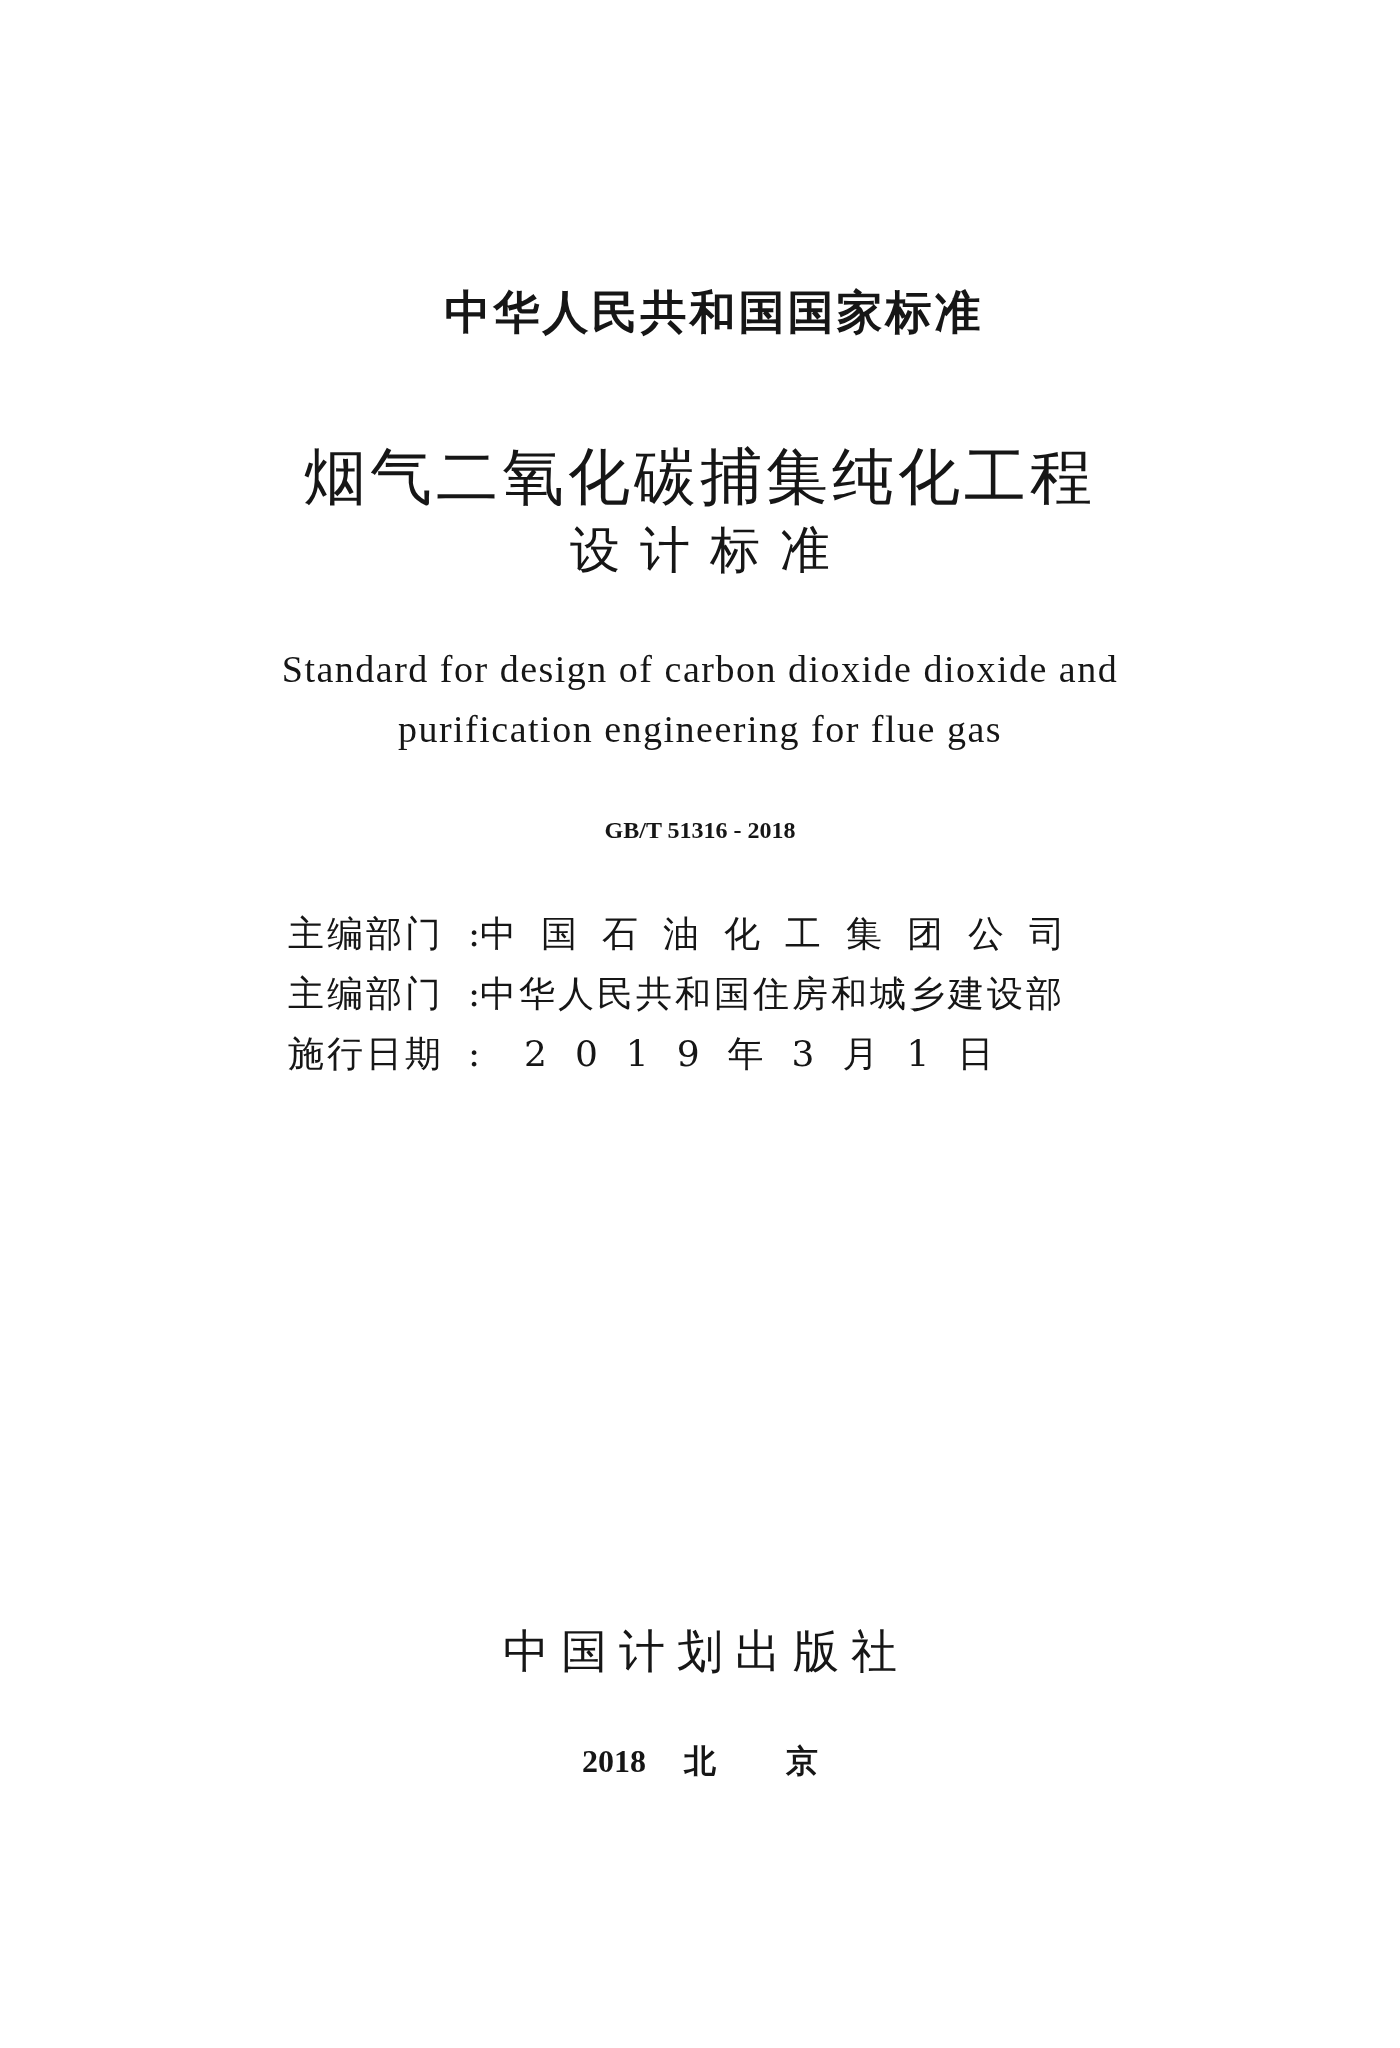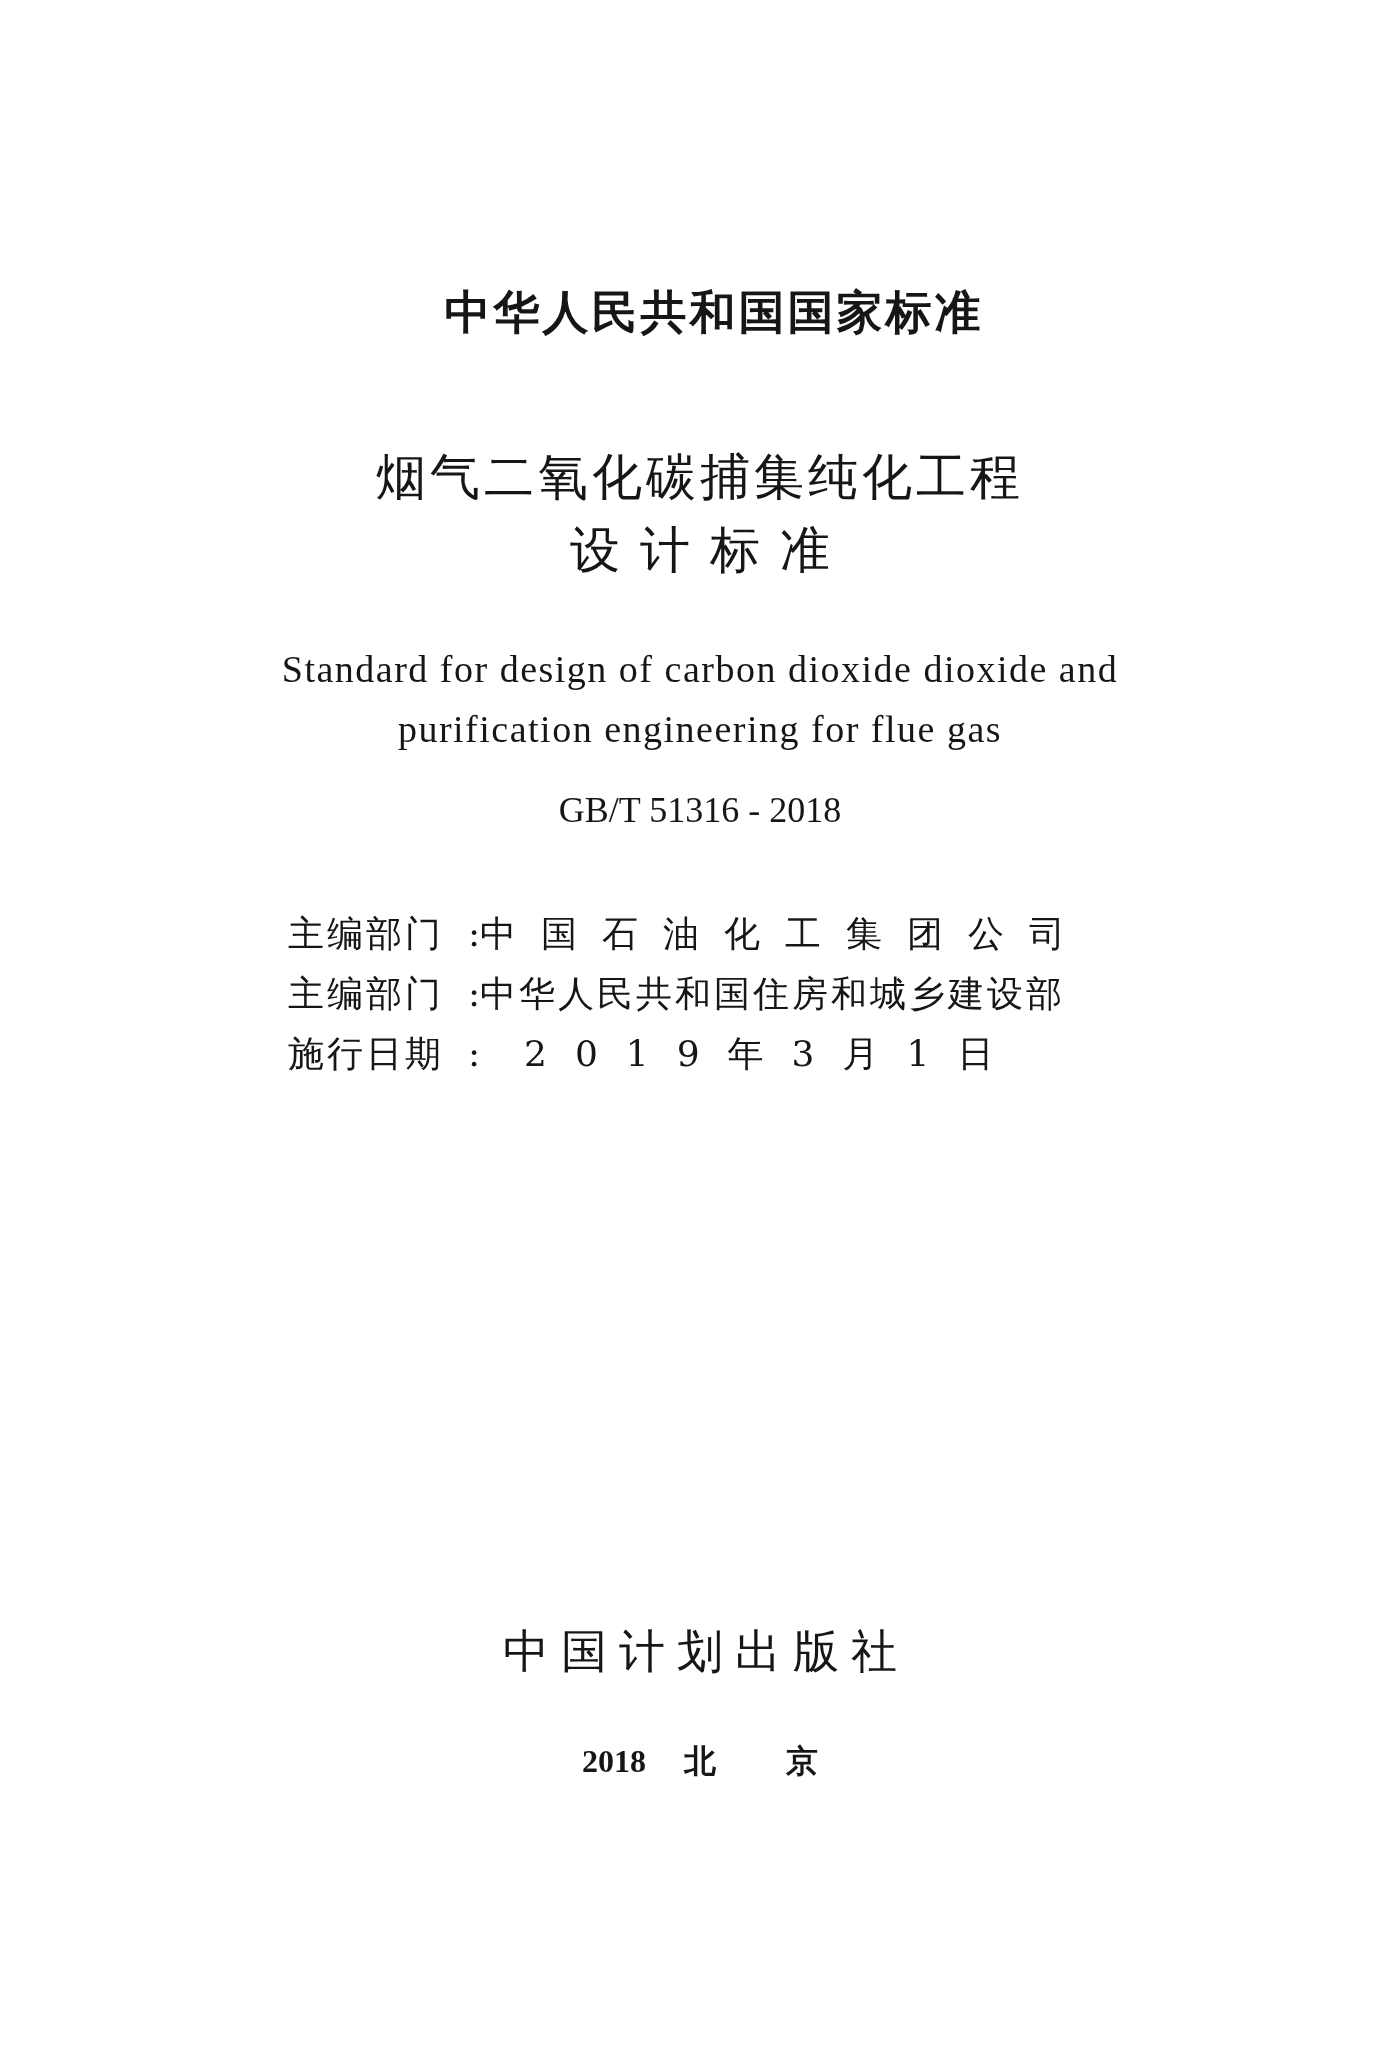--- a/index.html
+++ b/index.html
@@ -1,23 +1,23 @@
 <!DOCTYPE html>
 <html><head>
 <meta charset="utf-8">
 <style>
   html, body { margin:0; padding:0; background:#ffffff; }
   body { width:1400px; height:2048px; position:relative; overflow:hidden; color:#161616; }
   .line { position:absolute; left:0; width:1400px; text-align:center; white-space:nowrap; }
   .national { top:284px; font-family:"DejaVu Sans", sans-serif; font-weight:bold; font-size:46px; letter-spacing:3px; line-height:56px;margin-left:14px; }
-  .title1 { top:442px; font-family:"DejaVu Serif", serif; font-size:50px; letter-spacing:4px; line-height:70px; }
+  .title1 { top:442px; font-family:"DejaVu Serif", serif; font-size:62px; letter-spacing:4px; line-height:70px; }
   .title2 { top:522px; font-family:Liberation Mono, monospace; font-size:50px; letter-spacing:20px; line-height:64px; padding-left:20px; box-sizing:border-box; }
   .en1 { top:644px; font-family:"Liberation Serif", serif; font-size:38px; letter-spacing:1.5px; line-height:50px; }
   .en2 { top:704px; font-family:"Liberation Serif", serif; font-size:38px; letter-spacing:1.5px; line-height:50px; }
-  .code { top:788px; font-family:"Liberation Serif", serif; font-weight:normal; font-size:36px; line-height:44px; }
+  .code { top:808px; font-family:"Liberation Serif", serif; font-weight:bold; font-size:24px; line-height:44px; }
   .meta { position:absolute; left:288px; width:800px; font-family:"DejaVu Serif", serif; font-size:36px; line-height:44px; white-space:nowrap; }
   .meta .lbl { display:inline-block; width:180px; letter-spacing:3px; }
   .meta .colon { display:inline-block; width:12px; }
   .meta .val { display:inline-block; }
   .m1 { top:912px; } .m1 .val { letter-spacing:25px; }
   .m2 { top:972px; } .m2 .val { letter-spacing:3px; }
   .m3 { top:1032px; } .m3 .val { letter-spacing:28px;margin-left:44px; }
   .publisher { top:1622px; font-family:"DejaVu Serif", serif; font-size:46px; letter-spacing:12px; line-height:58px; padding-left:12px; box-sizing:border-box;text-align:center; }
   .yearline { top:1738px; font-family:"Liberation Serif", serif; font-weight:bold; font-size:32px; line-height:46px; }
   .yearline span { display:inline-block; }

